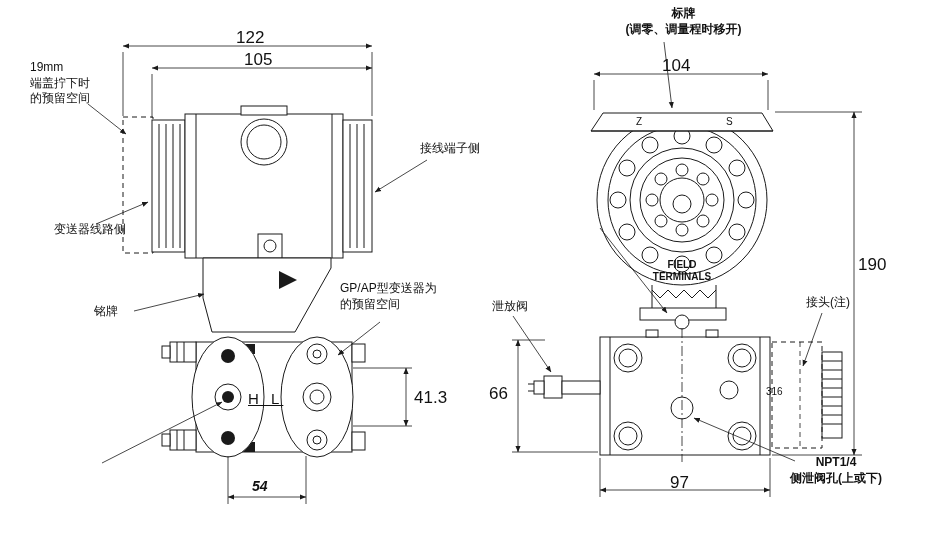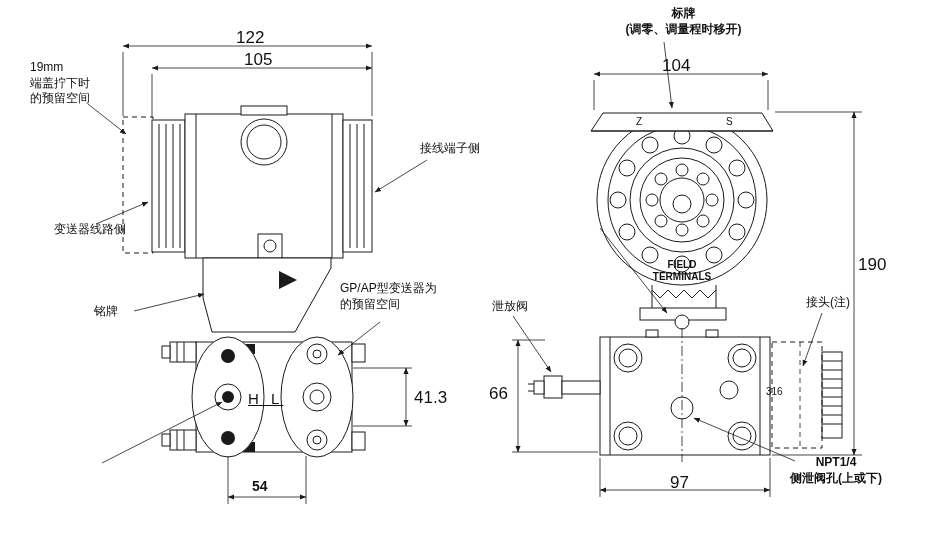--- a/index.html
+++ b/index.html
@@ -25,21 +25,21 @@
   }
   .dim {
     position: absolute;
     font-size: 17px;
     white-space: nowrap;
     color: #111111;
   }
   .ctr { text-align: center; font-weight: bold; }
   .small { font-size: 10px; }
   .tiny { font-size: 10px; line-height: 1.15; }
-  .bold54 { font-weight: bold; font-size: 14px; }
+  .bold54 { font-weight: bold; font-size: 14px; font-style: italic; }
   .spread { letter-spacing: 4px; font-size: 15px; text-decoration: underline; }
 </style>
 </head>
 <body>
 
 <div id="stage">
 
   <svg width="925" height="539" viewBox="0 0 925 539">
     <defs>
       <marker id="arr" viewBox="0 0 8 8" refX="7.5" refY="4" markerWidth="8" markerHeight="8" orient="auto-start-reverse">

